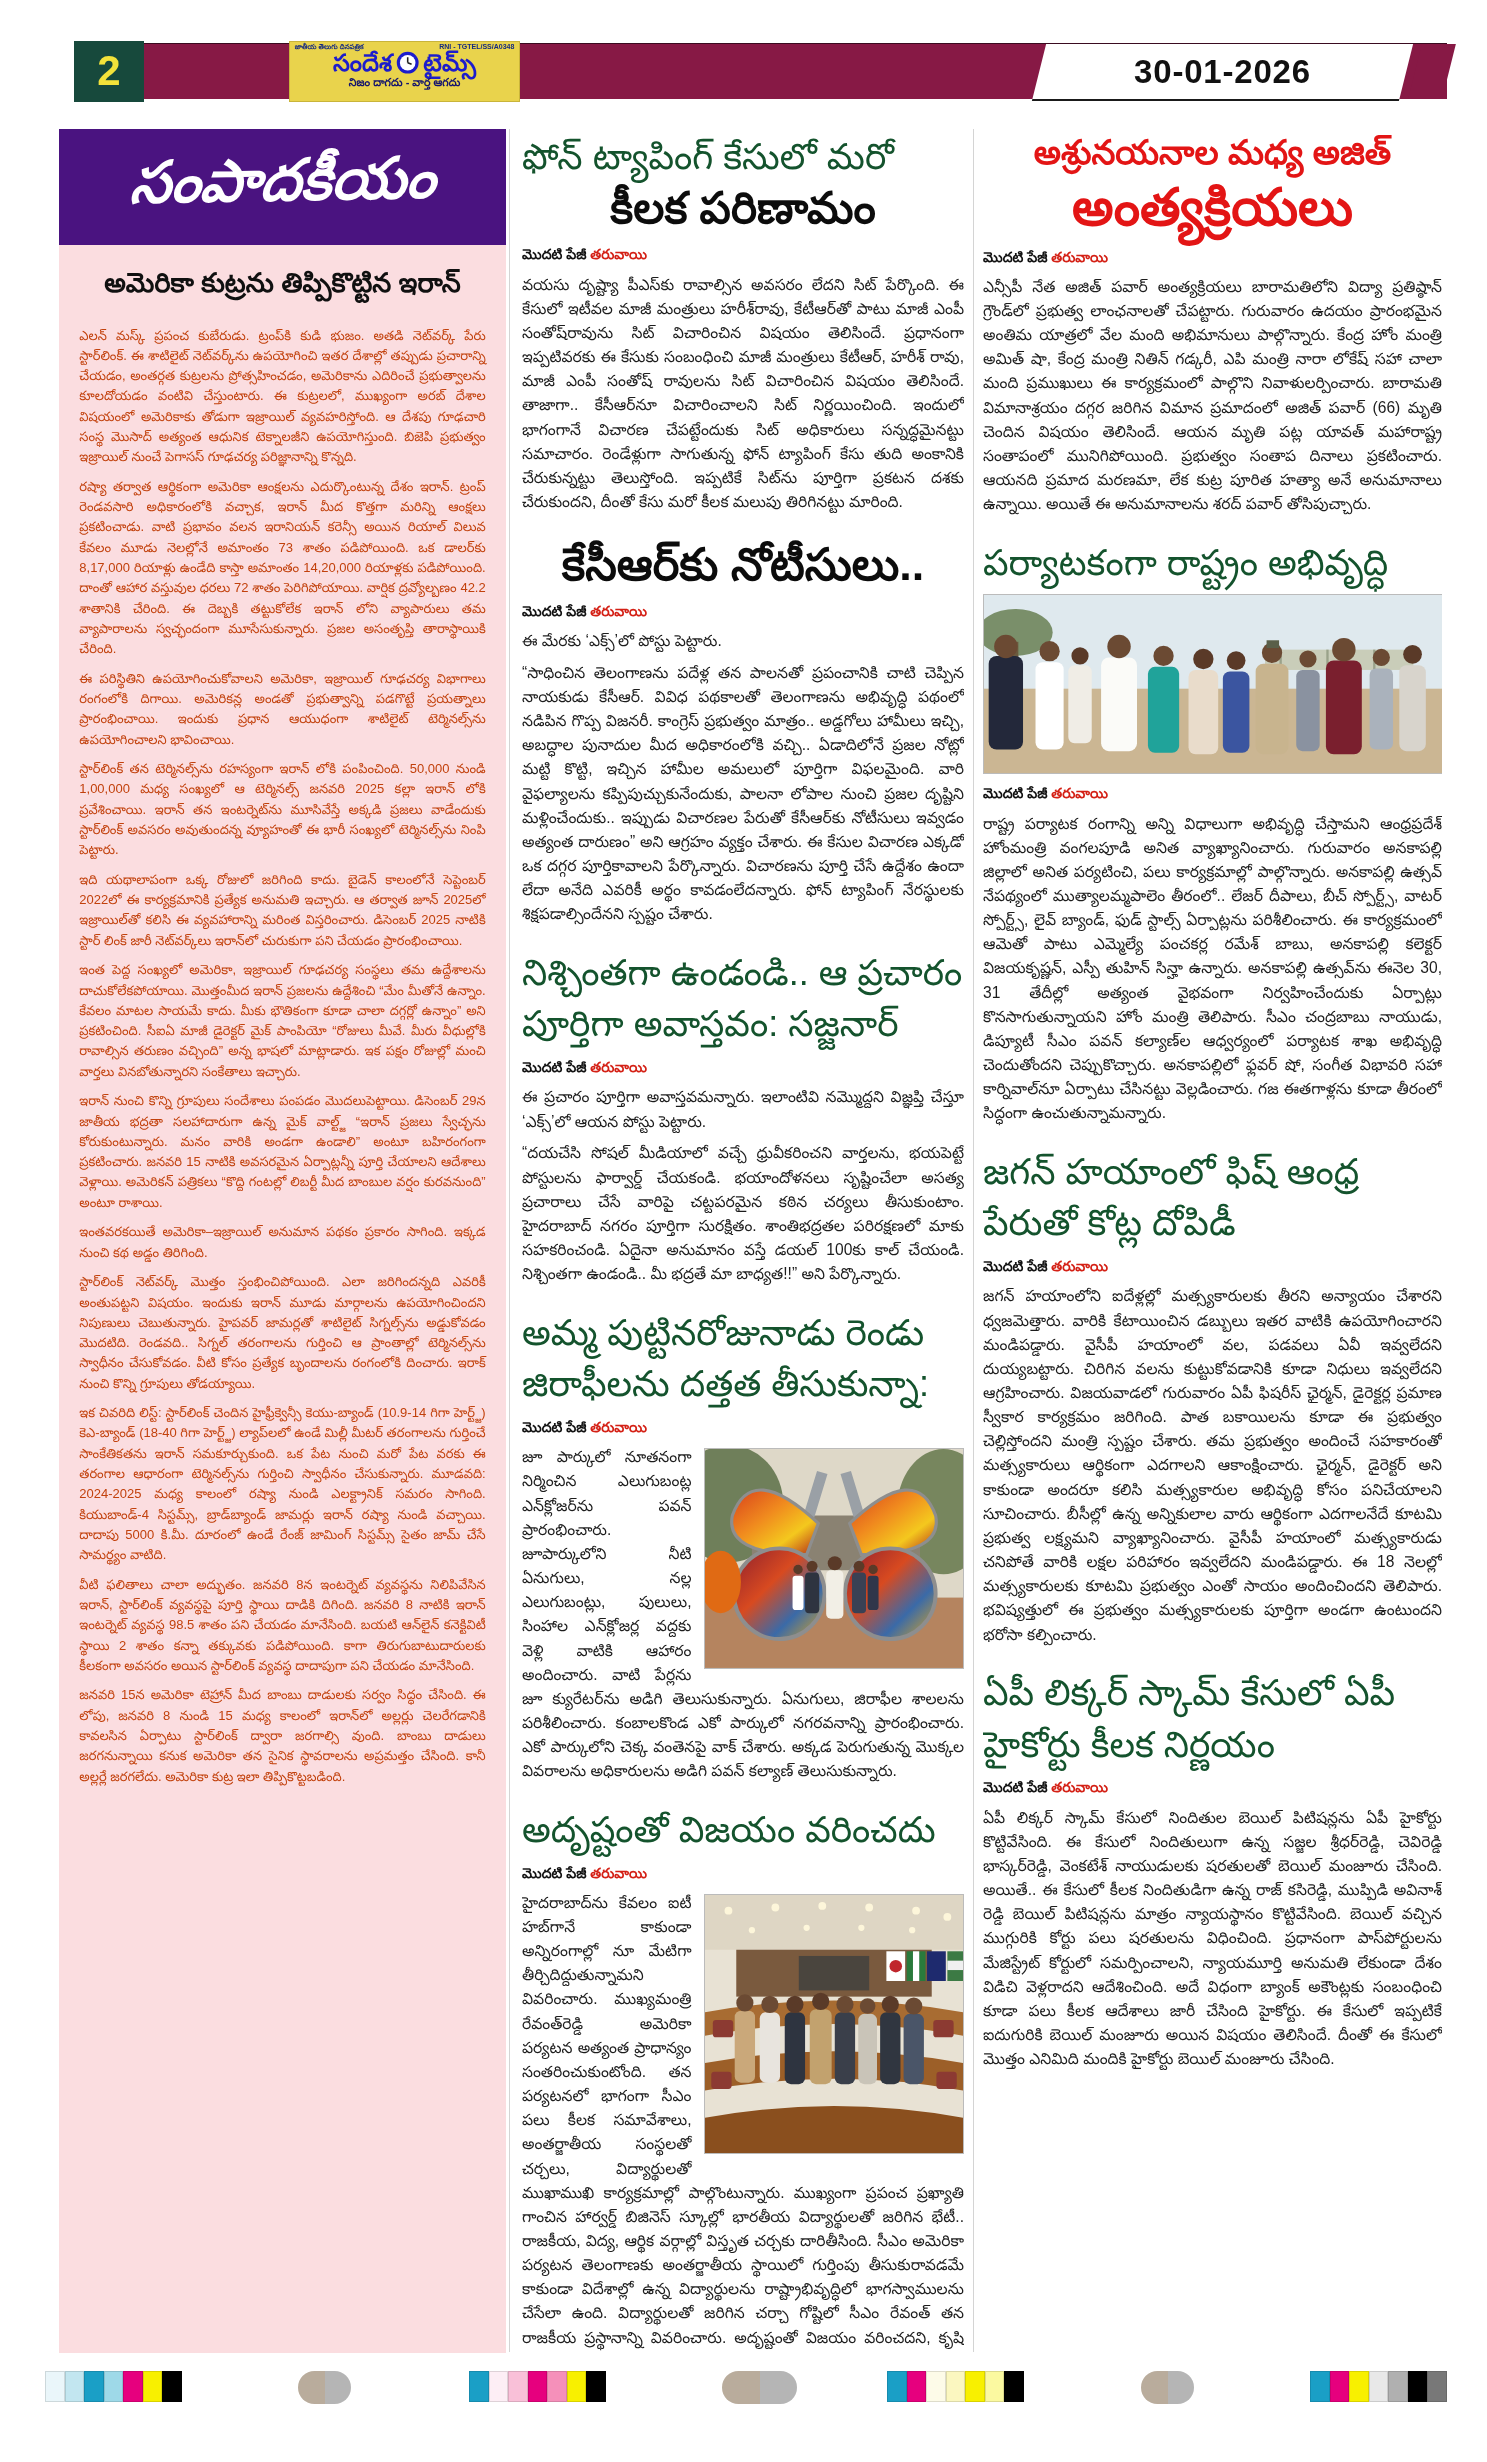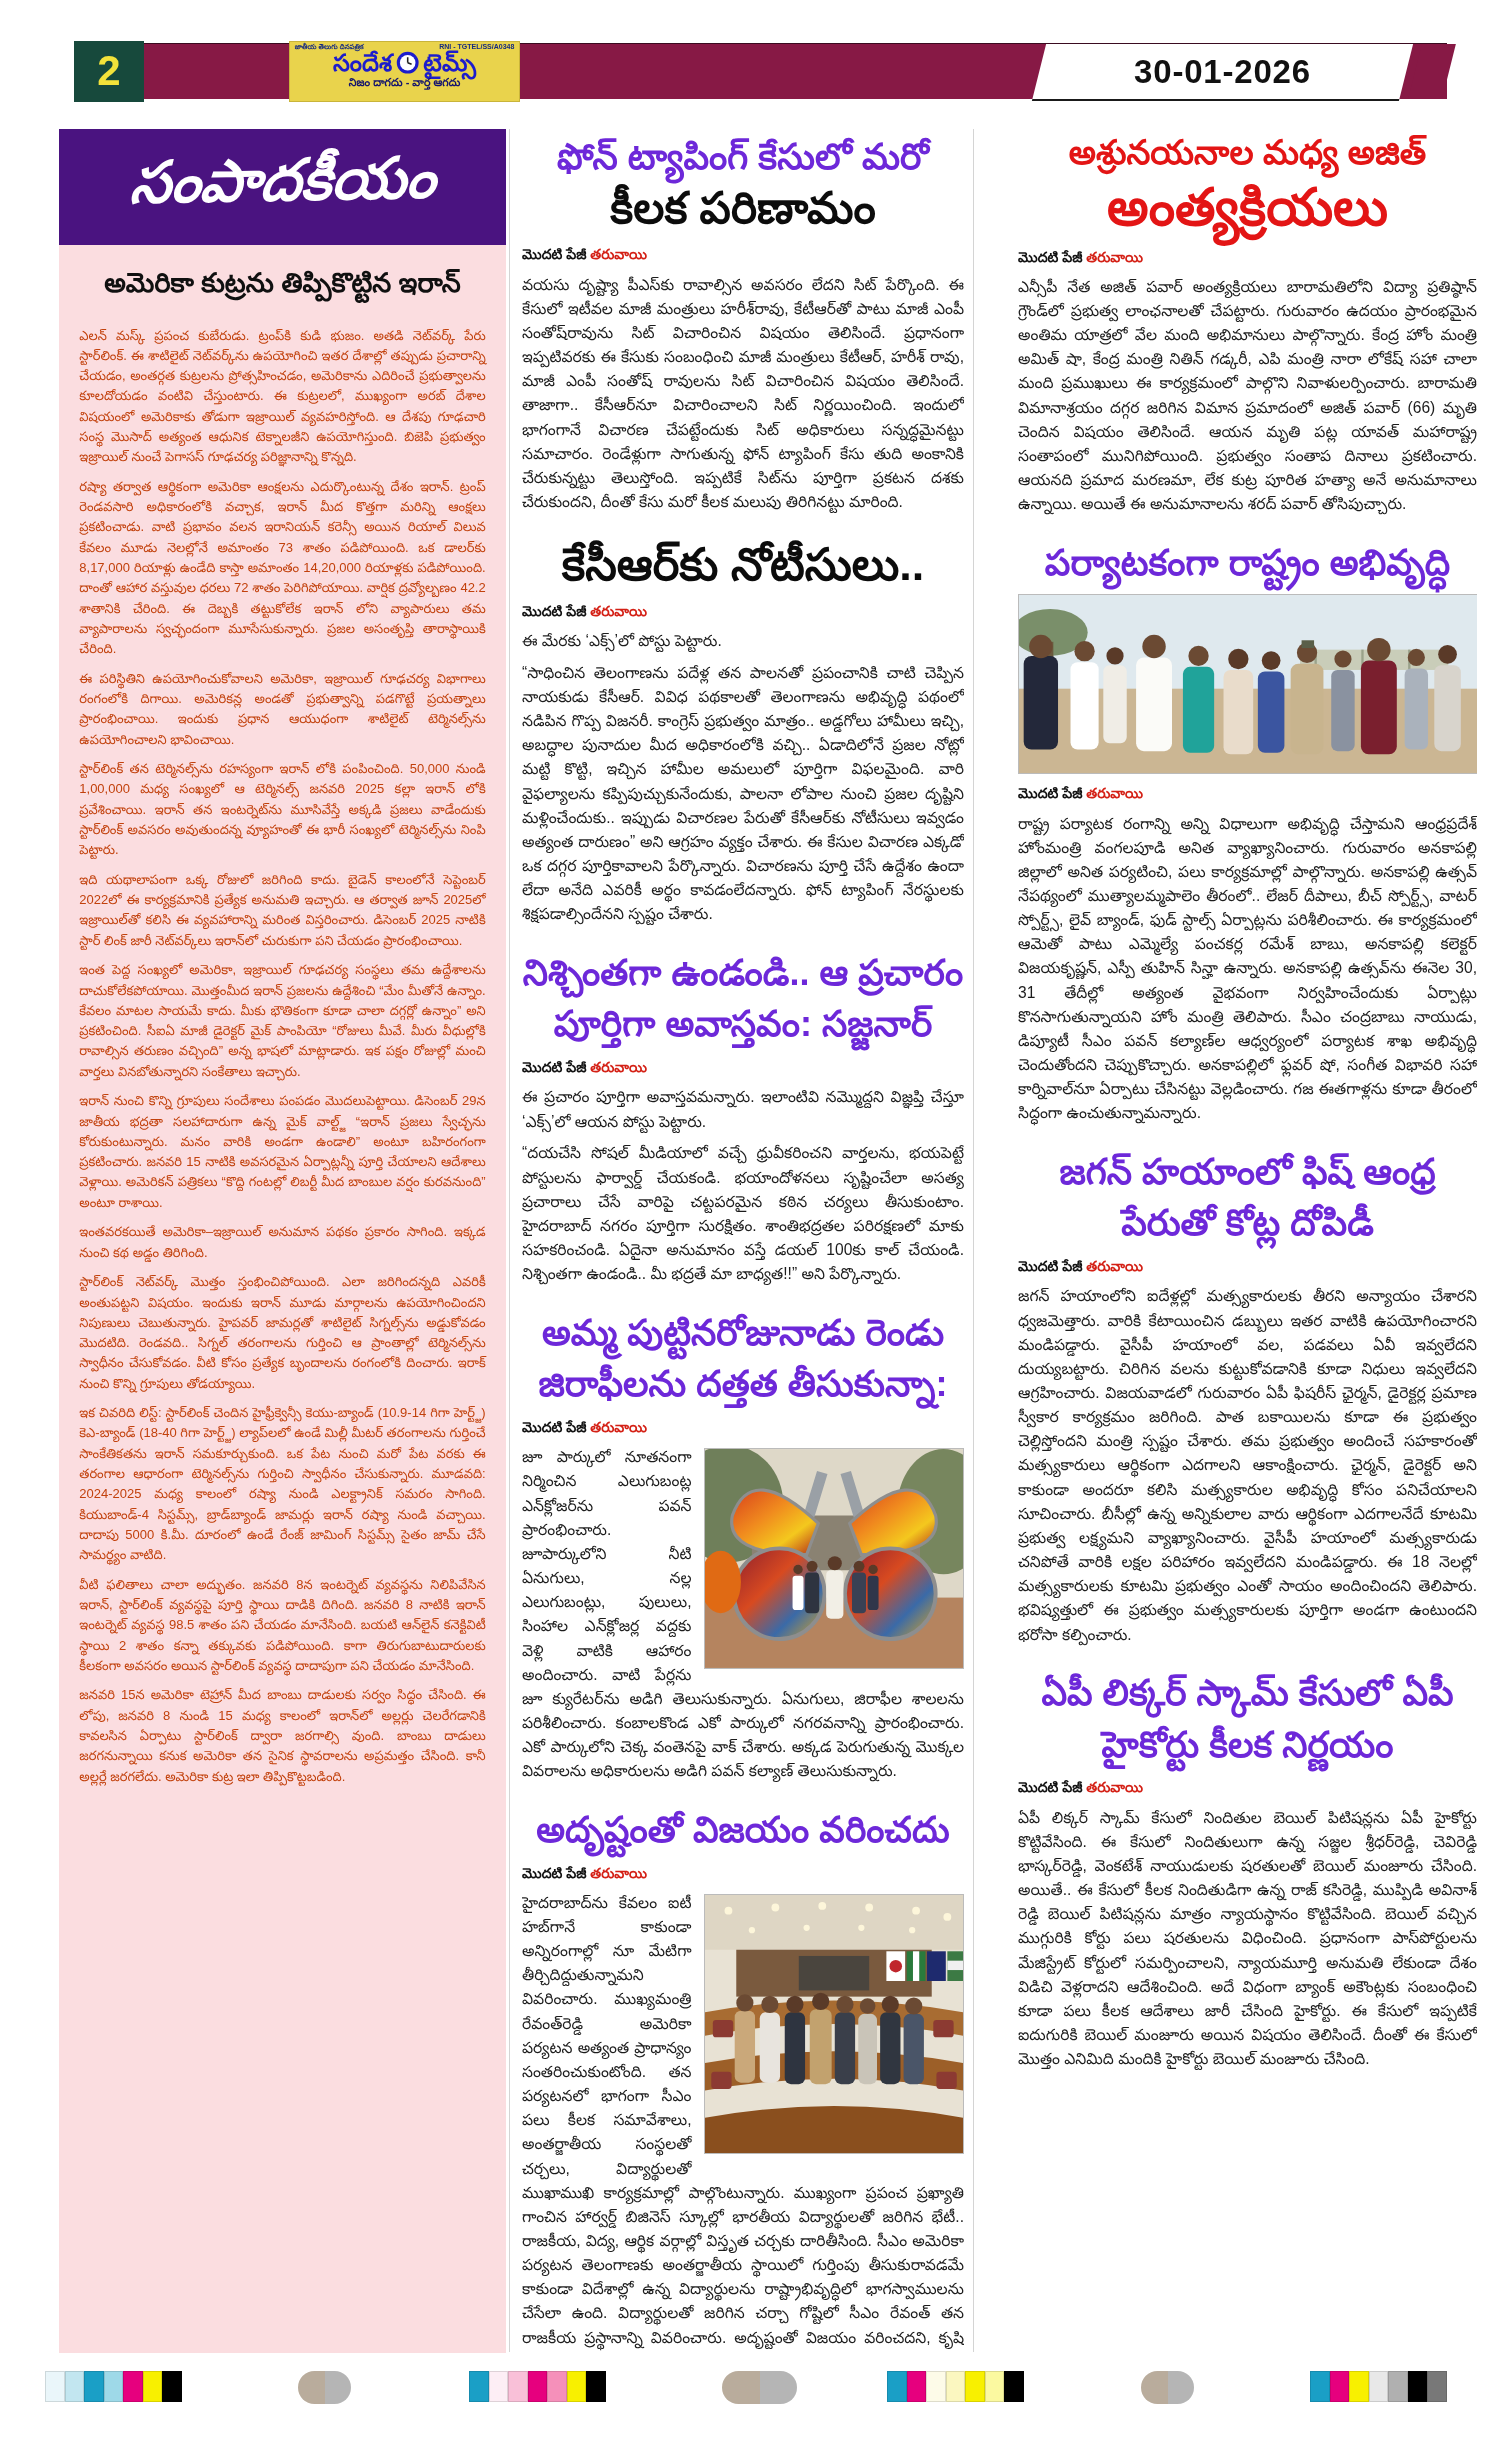--- a/index.html
+++ b/index.html
@@ -20,33 +20,33 @@
   .clock{display:inline-flex;}
   .date-plate{position:absolute;left:965px;top:0;width:367px;height:55px;background:#ffffff;
               transform:skewX(-14deg);display:flex;align-items:center;justify-content:center;
               border-bottom:2.3px solid #1a1a1a;}
   .date-plate span{transform:skewX(14deg);font-size:33px;font-weight:800;color:#111;letter-spacing:0.8px;}
   .bar-endcap{position:absolute;left:1341px;top:0;width:34px;height:55px;background:#871945;transform:skewX(-14deg);}
   
   .col{position:absolute;top:129px;}
   .col-left{left:59px;width:447px;}
   .col-mid{left:522px;width:442px;height:2223px;overflow:hidden;}
-  .col-right{left:1018px;width:459px;height:2223px;overflow:hidden;}
+  .col-right{left:983px;width:459px;height:2223px;overflow:hidden;}
   .vrule{position:absolute;top:129px;width:0.8px;height:2223px;background:#d4d4d4;}
   .vrule.r1{left:509px;} .vrule.r2{left:973px;}
   
   .edit-banner{height:116px;background:#4a1380;display:flex;align-items:center;justify-content:center;}
   .edit-banner span{color:#ffffff;font-size:58px;font-weight:bold;font-style:italic;
                     font-family:"DejaVu Serif", serif;transform:skewX(-5deg) rotate(-1deg);}
   .edit-body{background:#fbdde0;height:2080px;padding:14px 20.3px;overflow:hidden;box-sizing:content-box;}
   .edit-body h2{font-size:27px;font-weight:800;text-align:center;margin:9.4px 0 20.3px;color:#101010;}
   .edit-body p{font-size:13px;line-height:1.56;text-align:justify;margin:0 0 9.4px;color:#c2410c;}
   
   article{display:block;margin-bottom:23.4px;}
-  .h1a{font-size:36px;font-weight:700;text-align:center;line-height:1.3;margin:4.7px 0 0;color:#6d28d9;}
+  .h1a{font-size:36px;font-weight:400;line-height:1.3;margin:4.7px 0 0;color:#14532d;}
   .h1b{font-size:44px;font-weight:800;text-align:center;line-height:1.25;margin:0 0 6.2px;color:#0c0c0c;}
   .h-big{font-size:45px;font-weight:800;text-align:center;line-height:1.2;margin:7.8px 0 4.7px;color:#0c0c0c;}
   .sub-red{font-size:30.5px;font-weight:800;text-align:center;color:#e31515;margin:3.1px 0 11px;}
   .h-red1{font-size:34px;font-weight:800;text-align:center;color:#e31515;margin:1.6px 0 0;line-height:1.25;}
   .h-red2{font-size:52px;font-weight:800;text-align:center;color:#e31515;margin:4.7px 0 7.8px;line-height:1.15;}
   .byline{font-size:14px;font-weight:bold;margin:11px 0 6.2px;color:#111;}
   .byline .red{color:#d42015;}
   .body-text{font-size:15.6px;line-height:1.55;text-align:justify;color:#1c1c1c;margin:0 0 7.8px;}
   .photo-right{float:right;margin:3.1px 0 7.8px 12.5px;border:0.8px solid #bbb;}
   .photo-full{display:block;width:100%;height:178px;margin:7.8px 0 1.6px;border:0.8px solid #bbb;}

